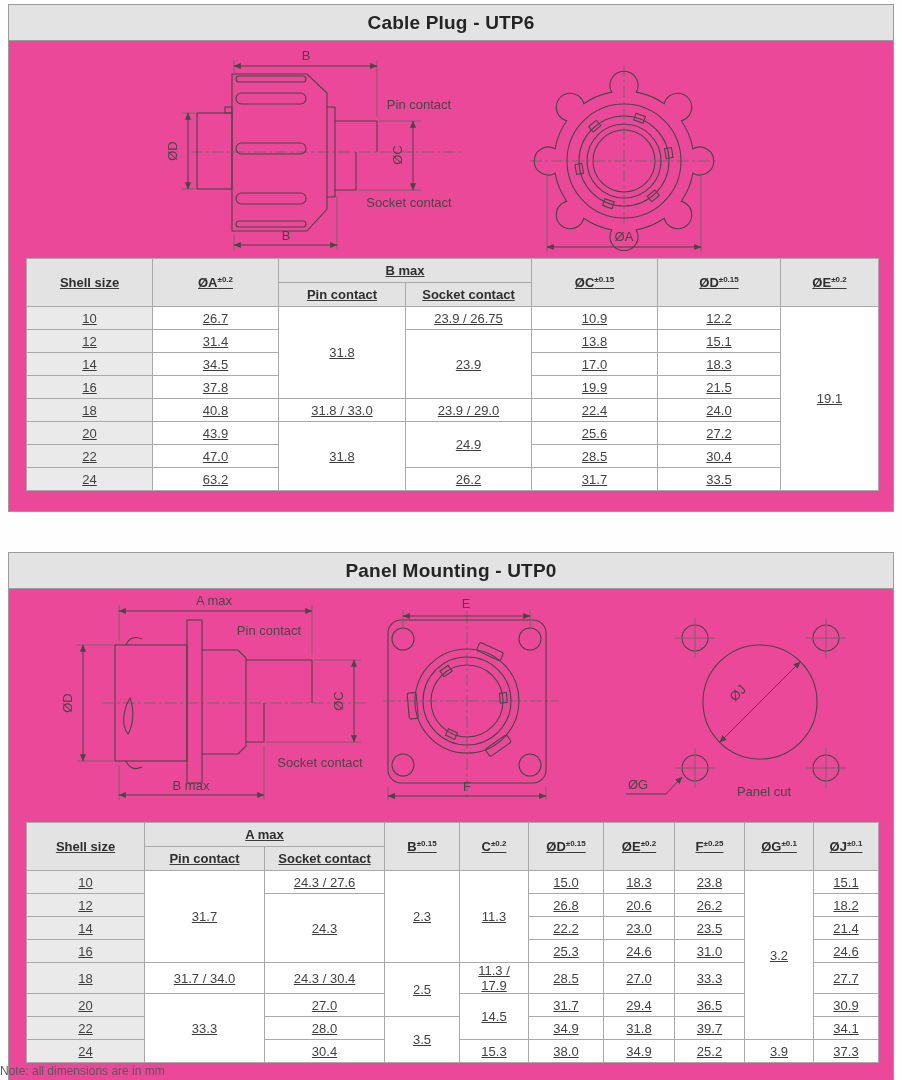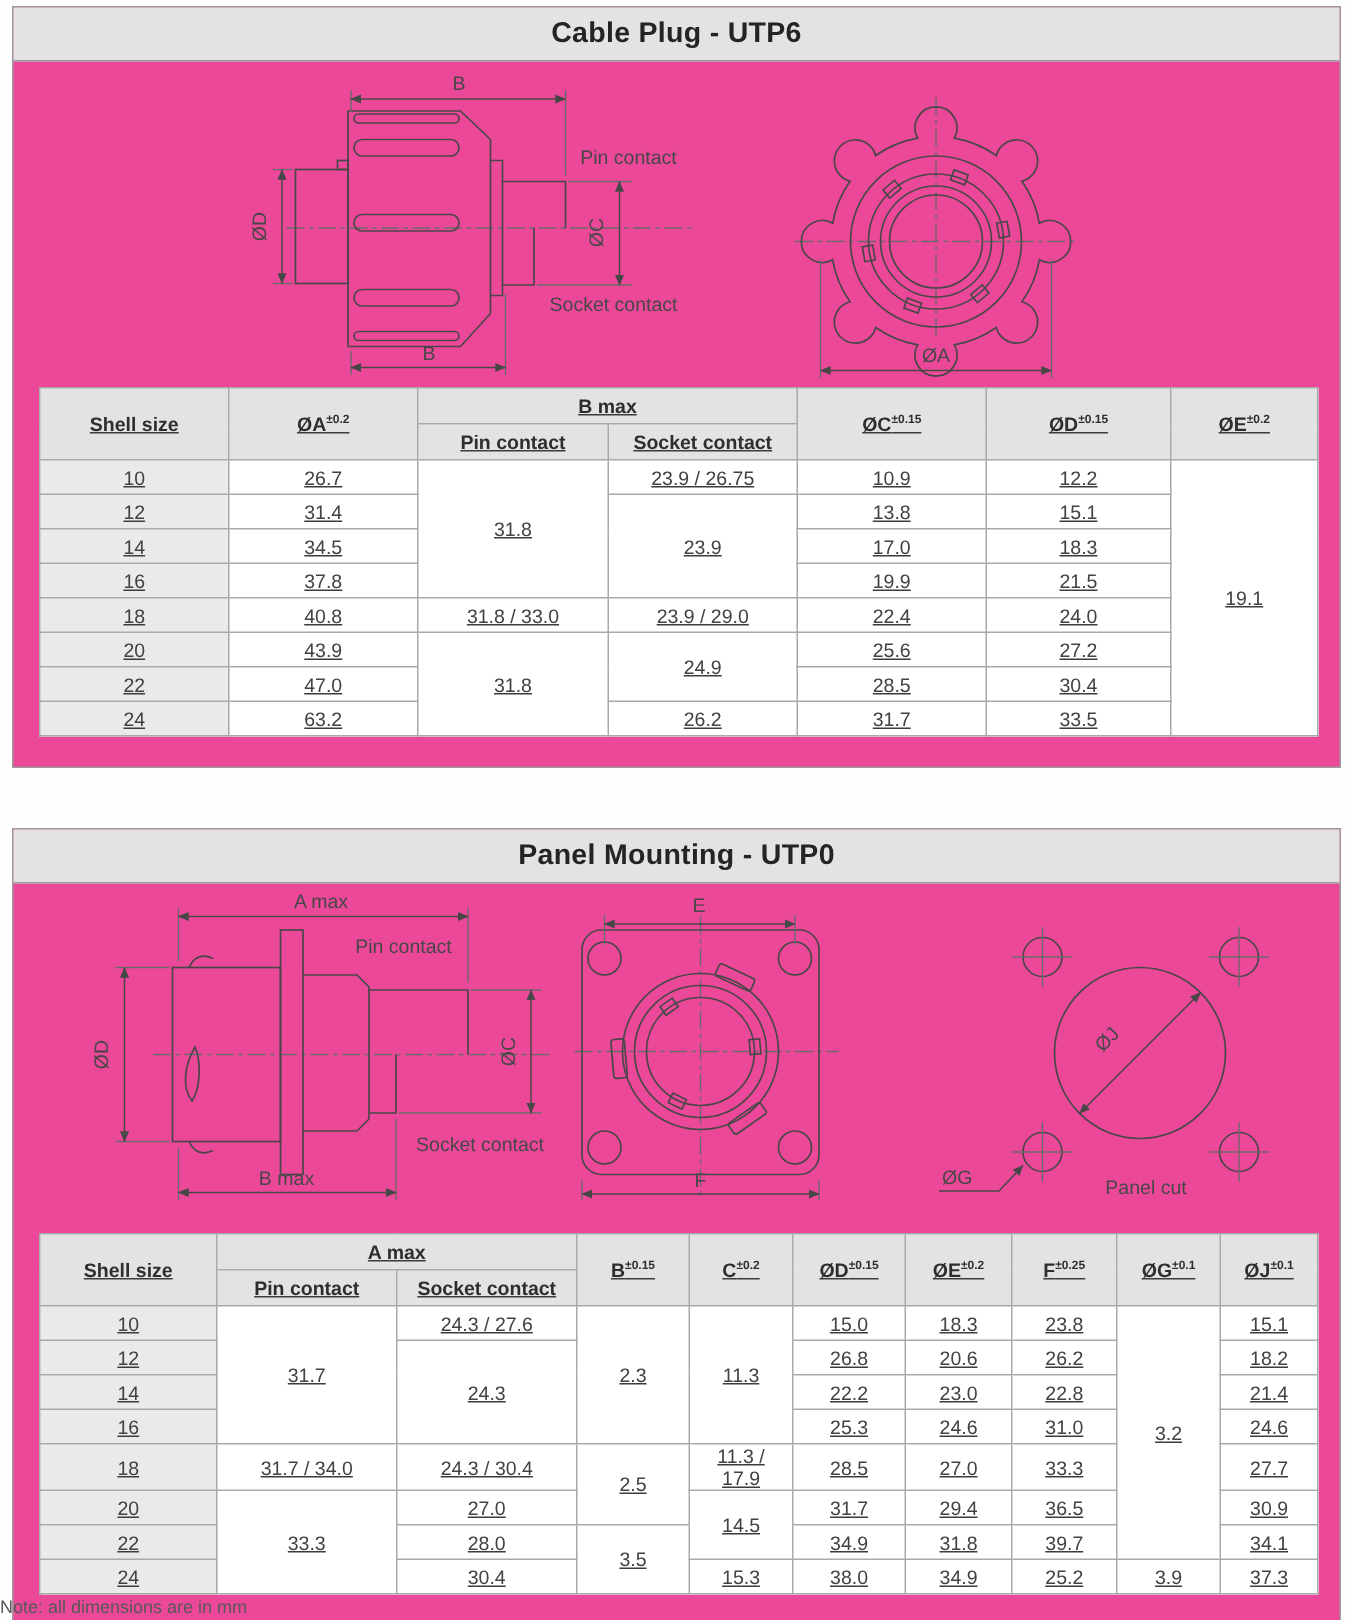--- a/index.html
+++ b/index.html
@@ -368,21 +368,21 @@
           <td rowspan="3">24.3</td>
           <td>26.8</td>
           <td>20.6</td>
           <td>26.2</td>
           <td>18.2</td>
         </tr>
         <tr>
           <td class="rowhead">14</td>
           <td>22.2</td>
           <td>23.0</td>
-          <td>22.8</td>
+          <td>23.5</td>
           <td>21.4</td>
         </tr>
         <tr>
           <td class="rowhead">16</td>
           <td>25.3</td>
           <td>24.6</td>
           <td>31.0</td>
           <td>24.6</td>
         </tr>
         <tr>

